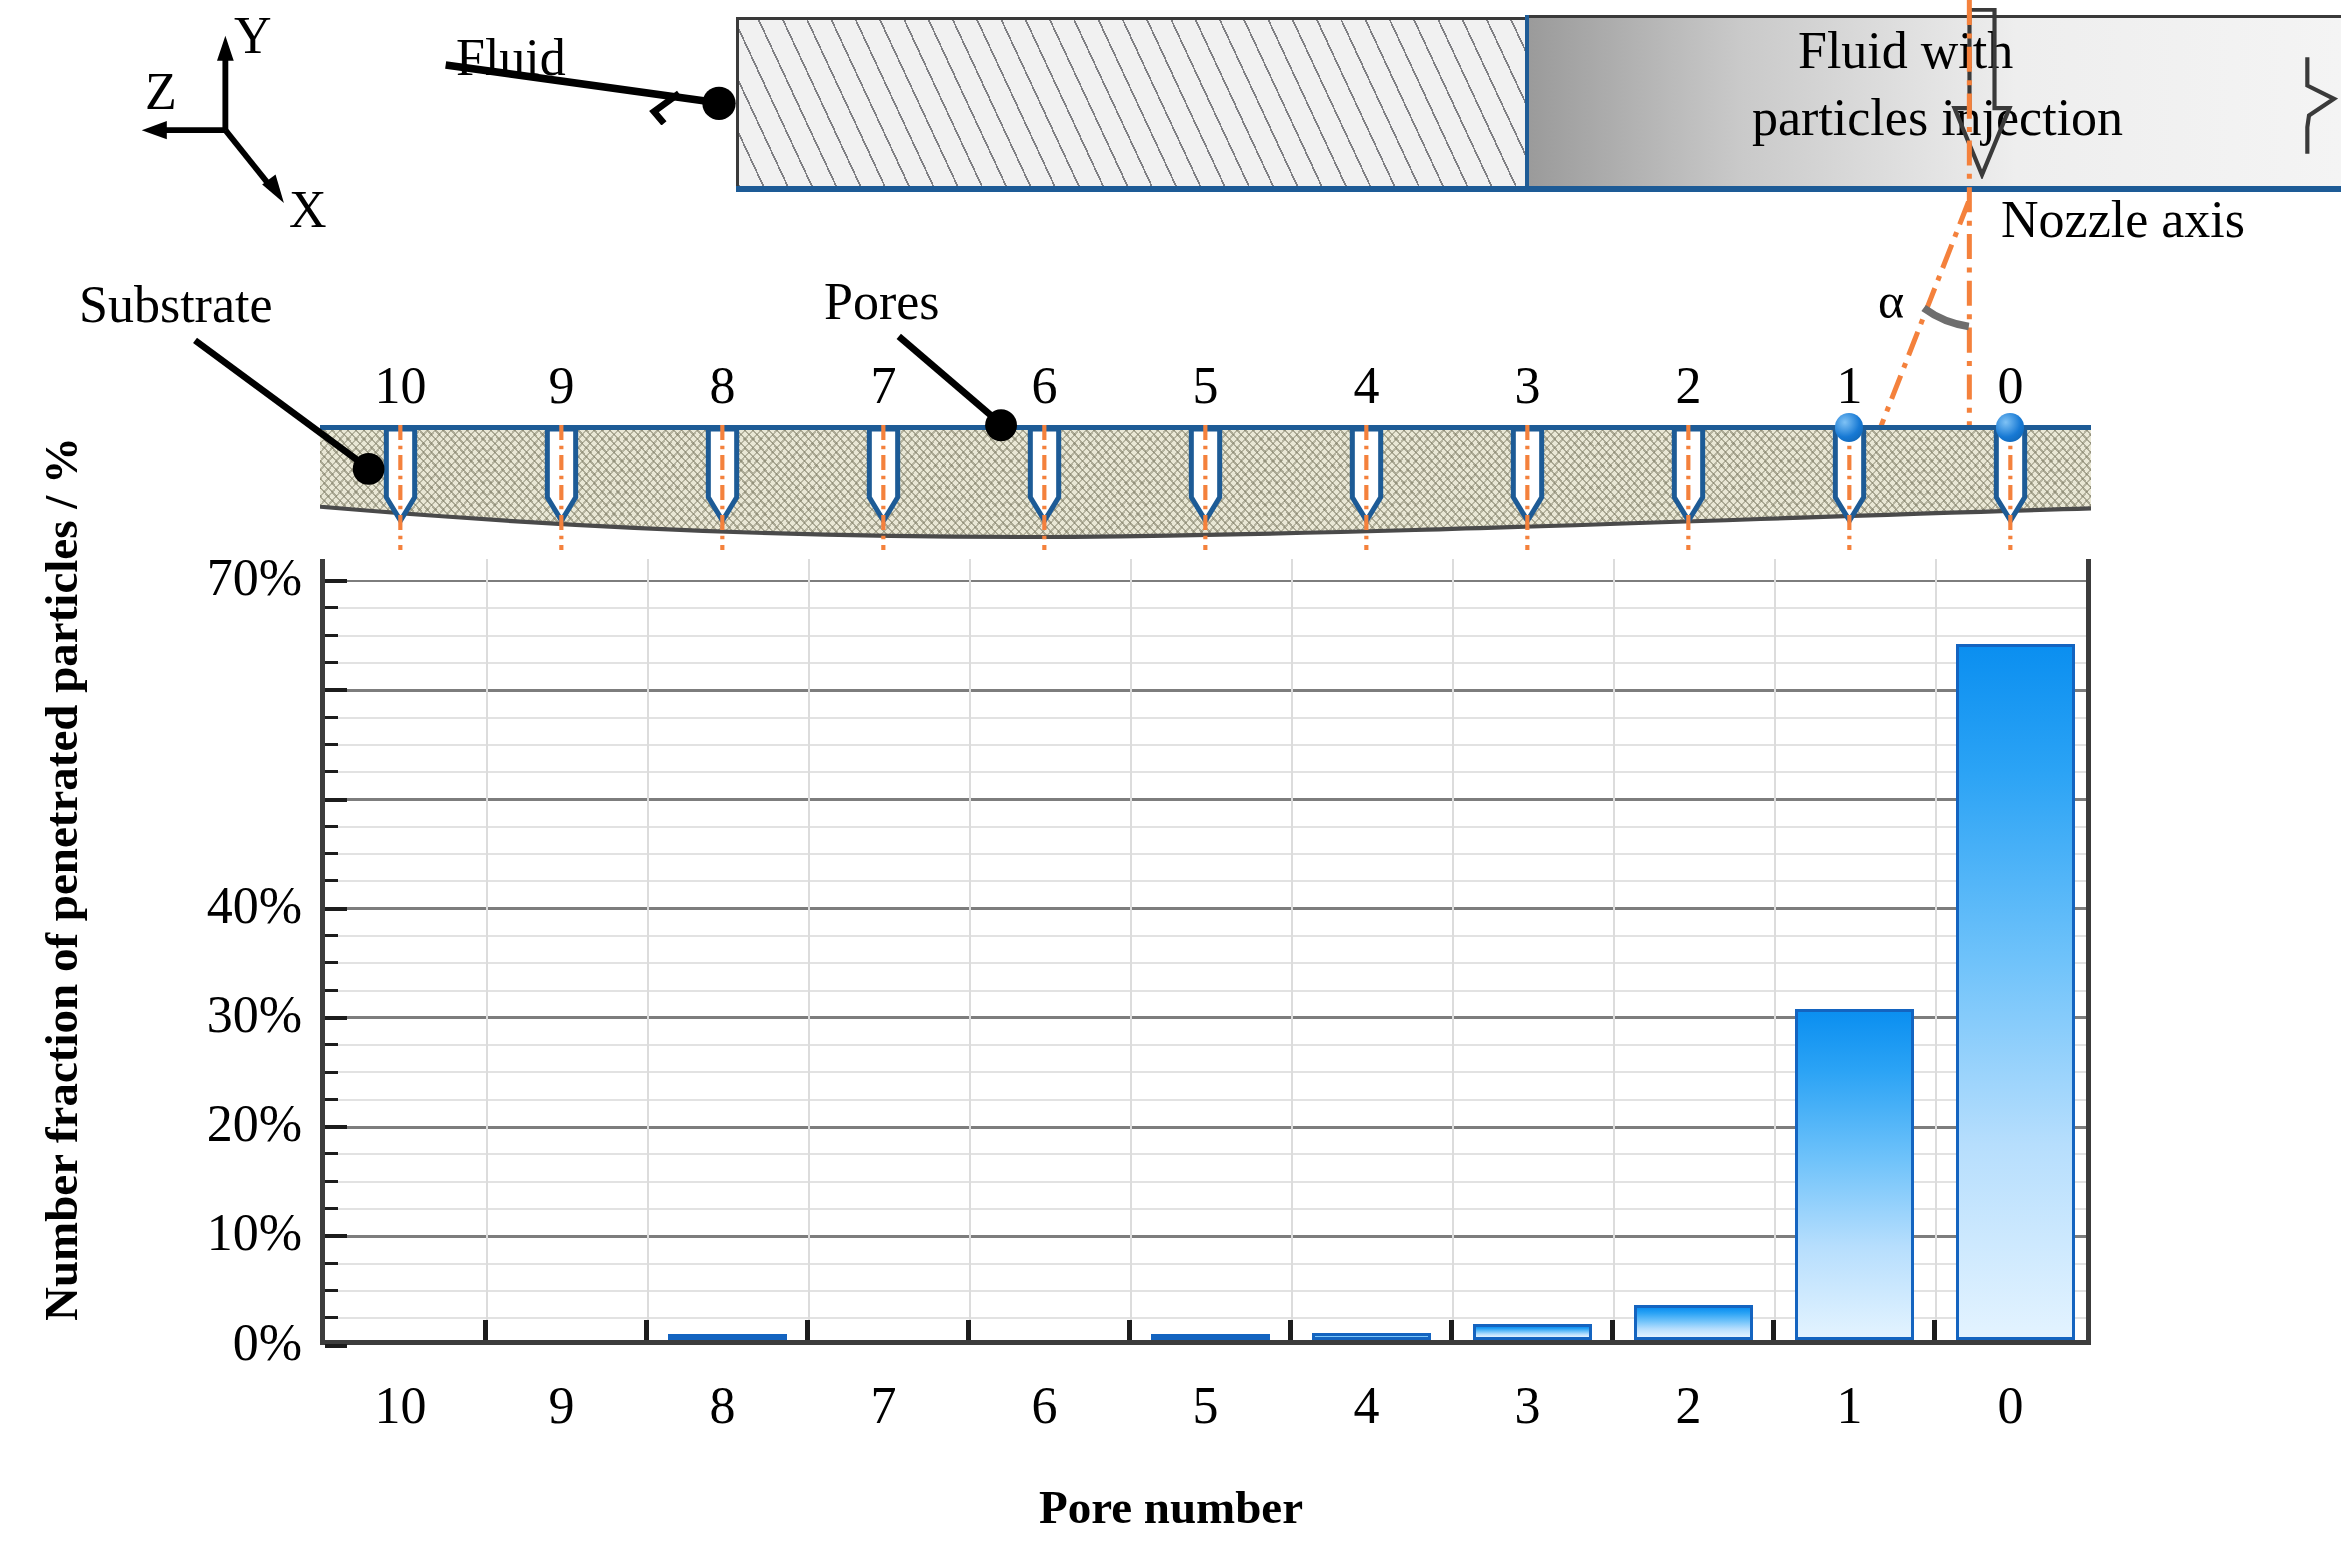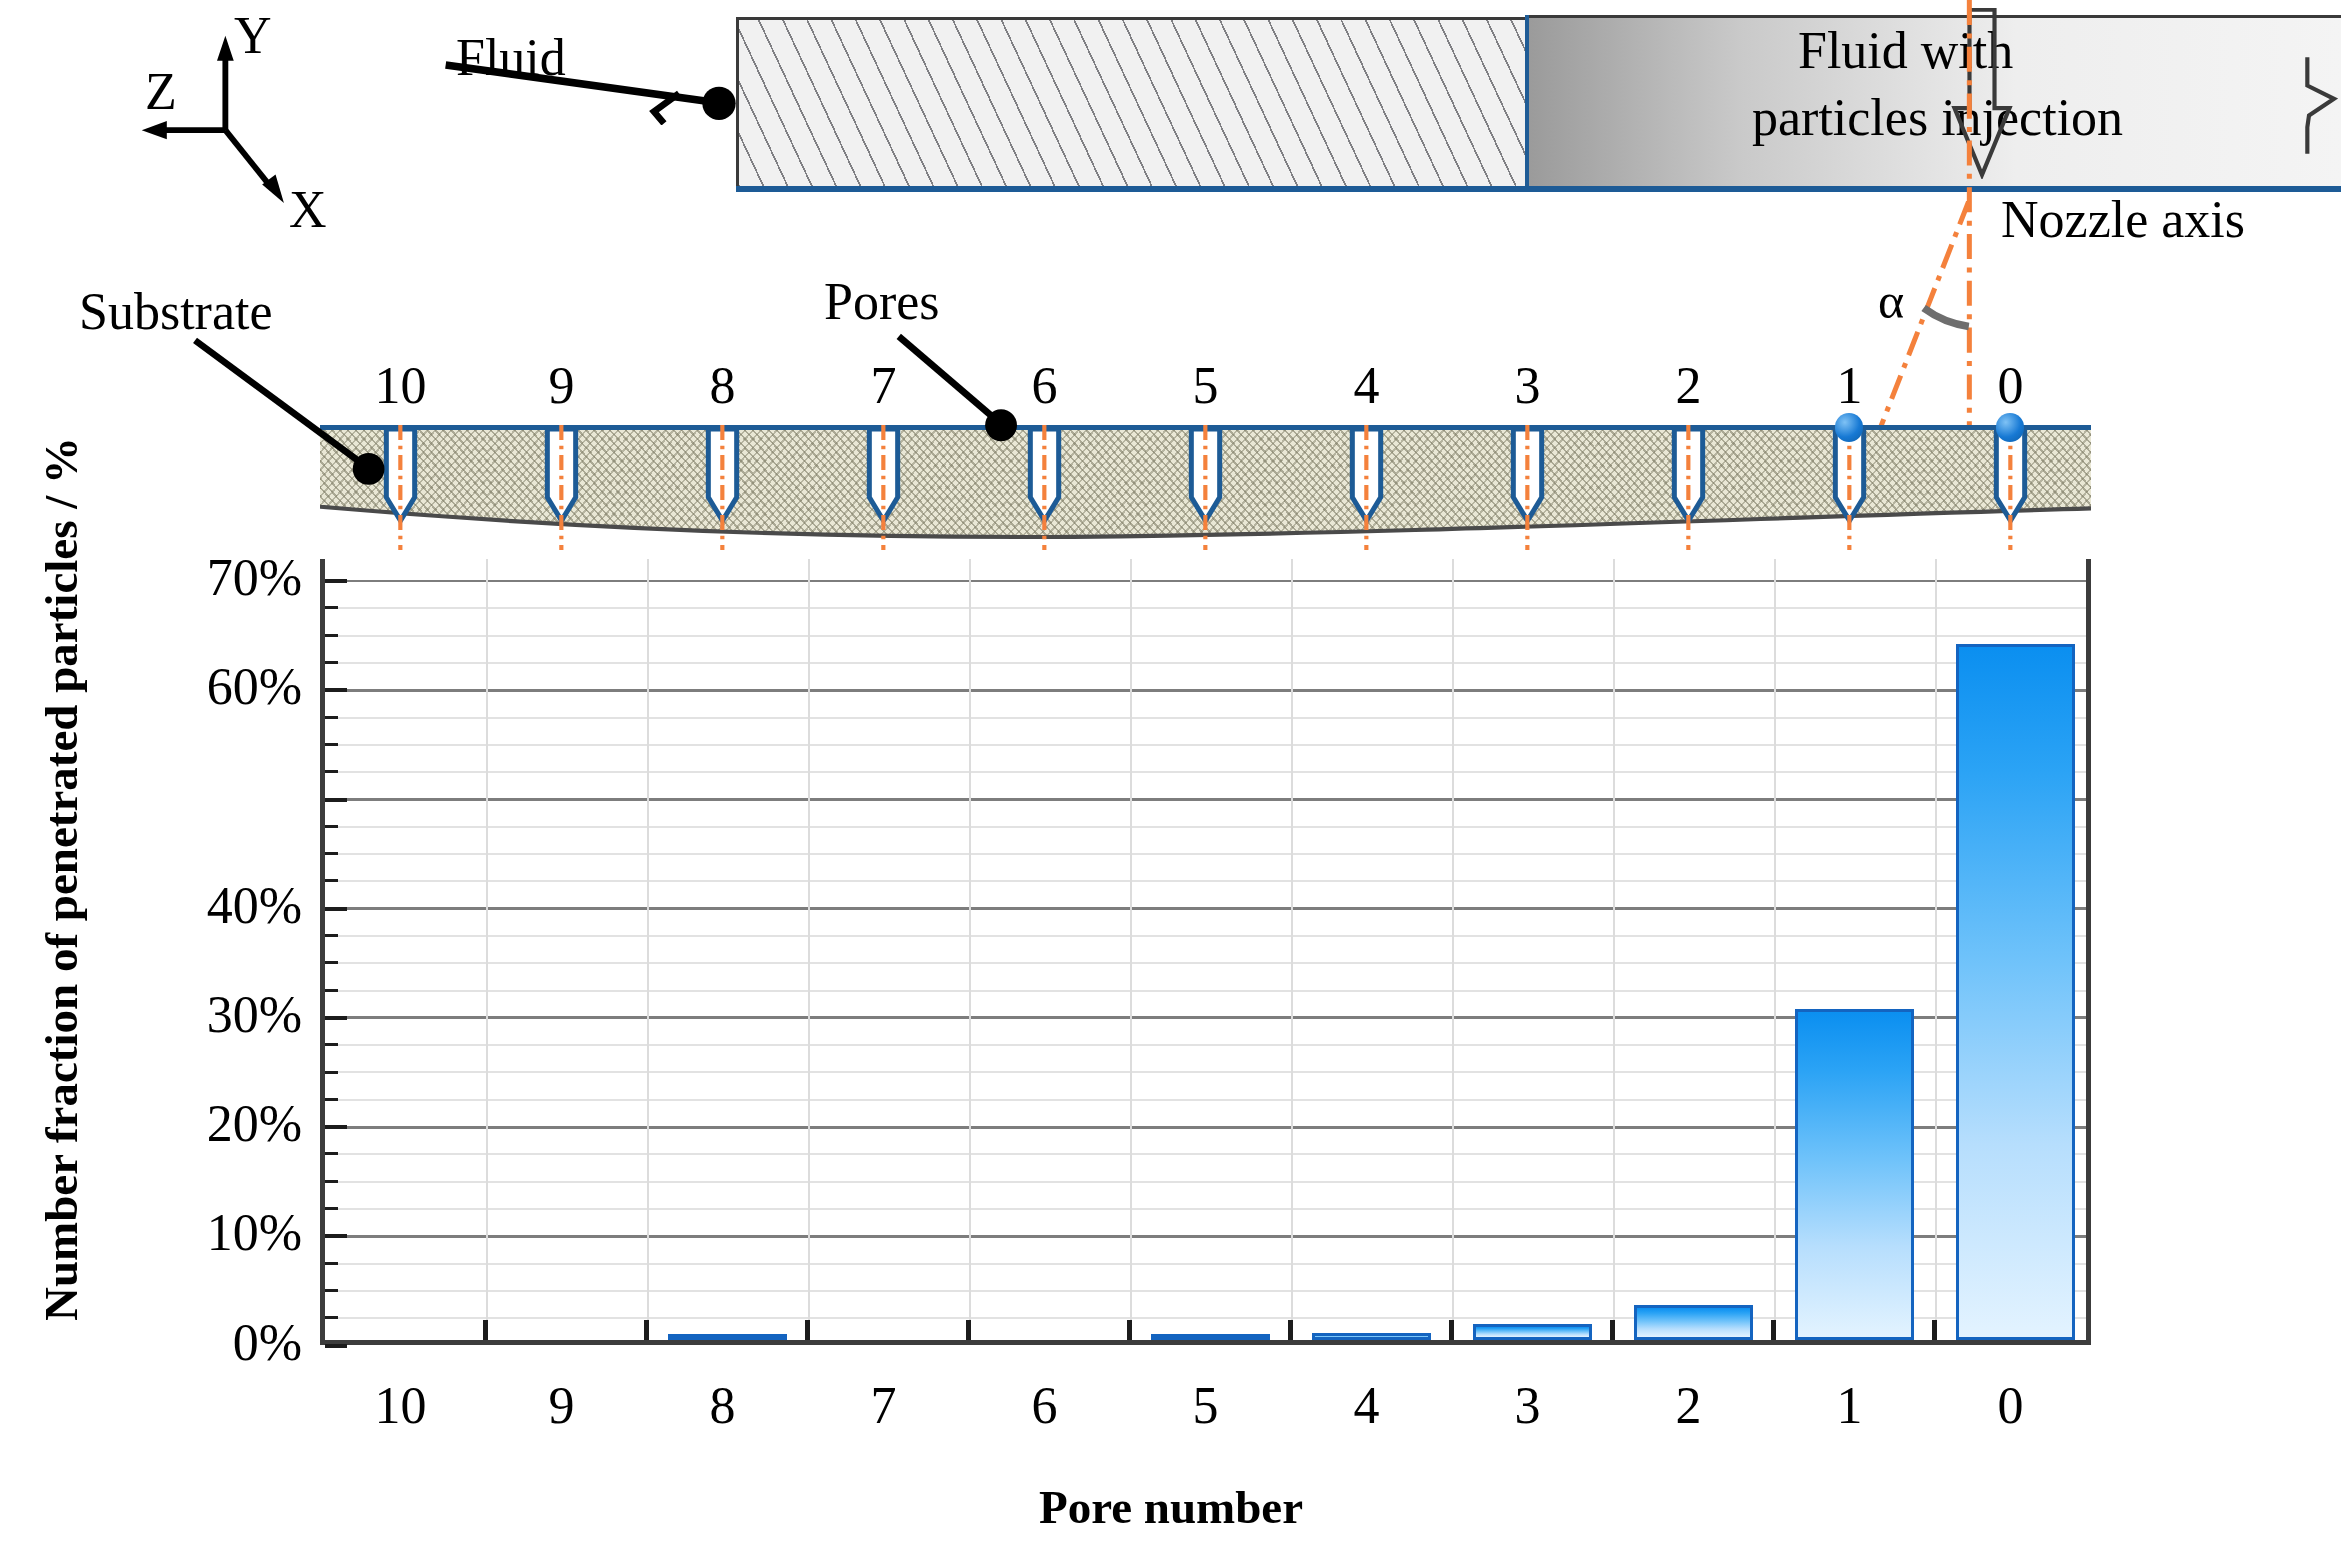--- a/index.html
+++ b/index.html
@@ -223,21 +223,21 @@
       <div class="abs" style="left: 1673px; top: 1.7px; width: 35px; height: 99px;"><svg width="35" height="99" viewBox="0 0 42 118">
           <path d="M4,2 L4,84 L21,112 L38,84 L38,2 Z" fill="#ffffff" stroke="#1d5b96" stroke-width="6" stroke-linejoin="miter"></path>
         </svg></div>
       <div class="abs" style="left: 1687px; top: 0px; width: 6.7px; height: 125px;"><svg width="6.7" height="125" viewBox="0 0 8 150" preserveAspectRatio="none">
           <line x1="4" y1="0" x2="4" y2="150" stroke="#f4813c" stroke-width="5" stroke-dasharray="18 7 4 7"></line>
         </svg></div>
       <div class="abs" style="left: 1676px; top: -11.7px; width: 28.4px; height: 28.4px; border-radius: 50%; background: radial-gradient(circle at 35% 32%, rgb(127, 194, 245) 0%, rgb(23, 121, 212) 55%, rgb(13, 94, 168) 100%);"></div>
     </div>
 </div>
 
-<div class="abs lbl lbl-serif-62" style="left:79px;top:286px;">Substrate</div>
+<div class="abs lbl lbl-serif-62" style="left:79px;top:279px;">Substrate</div>
 <div class="abs" style="left:180px;top:335px;width:217px;height:151px;">
   <svg width="217" height="151" viewBox="0 0 260 180">
     <line x1="18" y1="6" x2="216" y2="152" stroke="#000" stroke-width="8"></line>
     <circle cx="226" cy="160" r="19" fill="#000"></circle>
   </svg>
 </div>
 
 <div class="abs lbl lbl-serif-62" style="left:824px;top:276px;">Pores</div>
 <div class="abs" style="left:887px;top:333px;width:151px;height:109px;">
   <svg width="151" height="109" viewBox="0 0 180 130">
@@ -354,21 +354,20 @@
       <div class="tick-y-major" style="top: 20px; left: 0px; width: 22px; height: 4.2px; position: absolute; background: rgb(28, 28, 28);"></div>
     </div>
 </div>
 
 <div class="abs" id="ylabels" style="left:0;top:0;width:2342px;height:1561px;">
     <div class="abs lbl" style="font-size: 52px; left: 0px; width: 302px; text-align: right; top: 1317px;">0%</div>
     <div class="abs lbl" style="font-size: 52px; left: 0px; width: 302px; text-align: right; top: 1207px;">10%</div>
     <div class="abs lbl" style="font-size: 52px; left: 0px; width: 302px; text-align: right; top: 1098px;">20%</div>
     <div class="abs lbl" style="font-size: 52px; left: 0px; width: 302px; text-align: right; top: 989px;">30%</div>
     <div class="abs lbl" style="font-size: 52px; left: 0px; width: 302px; text-align: right; top: 880px;">40%</div>
-    <div class="abs lbl" style="font-size: 52px; left: 0px; width: 302px; text-align: right; top: 661px;">60%</div>
     <div class="abs lbl" style="font-size: 52px; left: 0px; width: 302px; text-align: right; top: 552px;">70%</div>
   </div>
 
 <div class="abs" id="xlabels" style="left:0;top:0;width:2342px;height:1561px;">
     <div class="abs lbl" style="font-size: 52px; text-align: center; width: 161px; left: 320px; top: 1380px;">10</div>
     <div class="abs lbl" style="font-size: 52px; text-align: center; width: 161px; left: 481px; top: 1380px;">9</div>
     <div class="abs lbl" style="font-size: 52px; text-align: center; width: 161px; left: 642px; top: 1380px;">8</div>
     <div class="abs lbl" style="font-size: 52px; text-align: center; width: 161px; left: 803px; top: 1380px;">7</div>
     <div class="abs lbl" style="font-size: 52px; text-align: center; width: 161px; left: 964px; top: 1380px;">6</div>
     <div class="abs lbl" style="font-size: 52px; text-align: center; width: 161px; left: 1125px; top: 1380px;">5</div>

